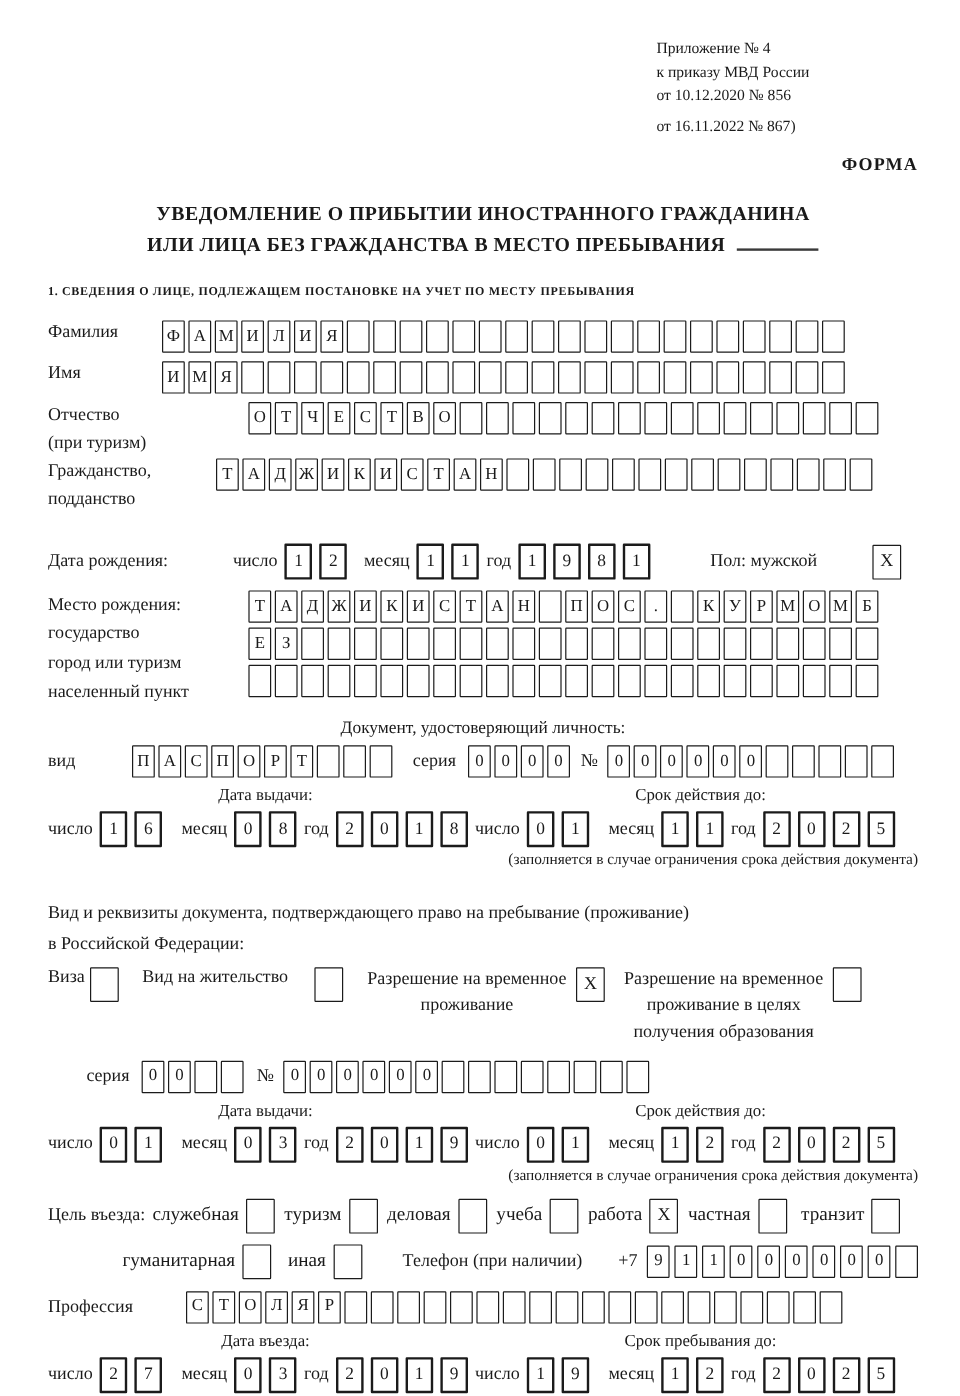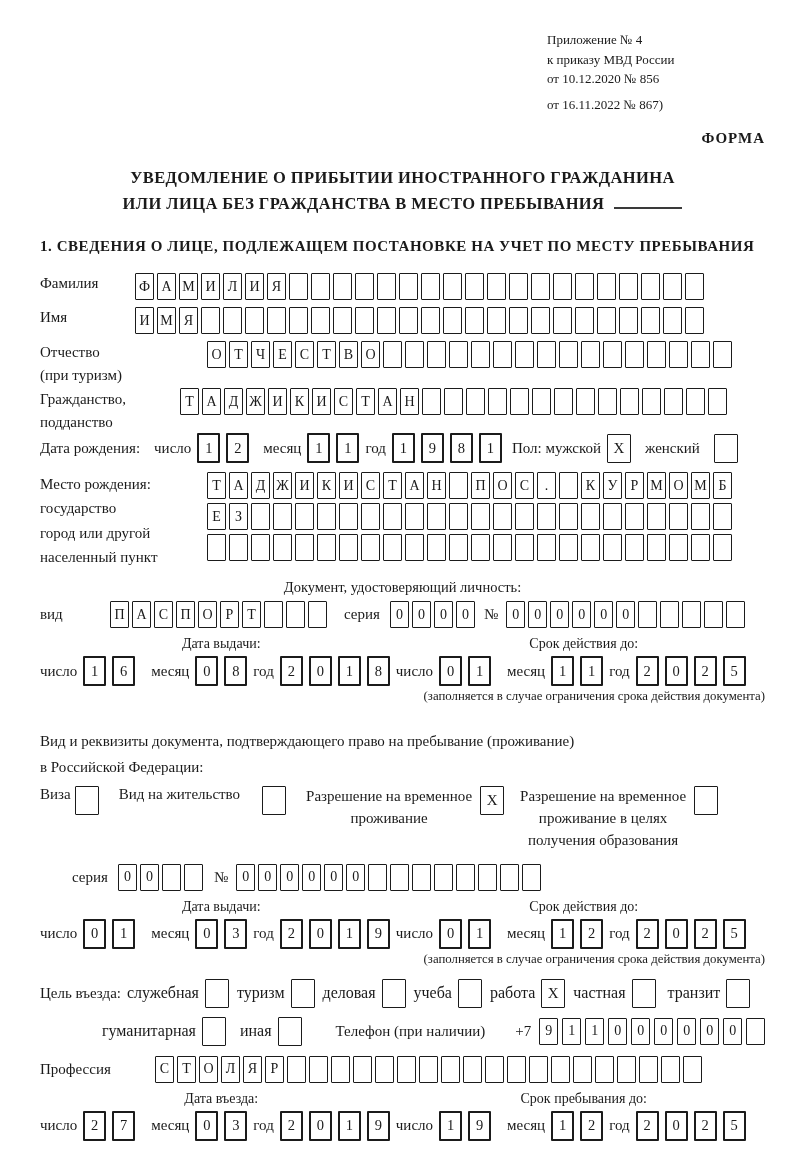--- a/index.html
+++ b/index.html
@@ -13,21 +13,21 @@
 
   
   .annex{margin-left:auto;width:218px;font-size:13px;line-height:1.5;}
   .annex .note{margin-top:6px;}
   .forma{text-align:right;font-weight:bold;font-size:15px;margin-top:16px;letter-spacing:1px;}
 
   
   .title{text-align:center;font-weight:bold;font-size:16.5px;line-height:1.55;margin-top:18px;letter-spacing:.4px;}
   .blank{display:inline-block;width:68px;border-bottom:2.5px solid #3a3a3a;height:14px;margin-left:10px;}
 
-  .sec-heading{font-weight:bold;font-size:15px;margin-top:22px;letter-spacing:.55px;white-space:nowrap;}
+  .sec-heading{font-weight:bold;font-size:10px;margin-top:22px;letter-spacing:.55px;white-space:nowrap;}
 
   
   .row{display:flex;align-items:flex-start;margin-top:7px;}
   .row.center-v{align-items:center;}
   .lbl{font-size:15px;flex:0 0 auto;line-height:1.4;}
   .lblcol{font-size:15px;line-height:1.62;flex:0 0 auto;}
   .cellrow{display:flex;flex-wrap:nowrap;}
   .cellcol{display:flex;flex-direction:column;}
   .cellcol .cellrow{margin-bottom:4px;}
 
@@ -215,21 +215,21 @@
         <span class="cell"></span>
         <span class="cell"></span>
         <span class="cell"></span>
         <span class="cell"></span>
         <span class="cell"></span>
         <span class="cell"></span>
         <span class="cell"></span>
       </span>
   </div>
 
-  <div class="row center-v" style="margin-top:0;">
+  <div class="row center-v" style="margin-top:26px;gap:40px;">
     <span class="lbl">Дата рождения:</span>
     <span class="dgroup" style="margin-left:14px;">
       <span class="dlbl">число</span>
       <span class="cellrow">
           <span class="dcell">1</span>
           <span class="dcell">2</span>
         </span>
       <span class="dlbl" style="margin-left:8px;">месяц</span>
       <span class="cellrow">
           <span class="dcell">1</span>
@@ -246,21 +246,21 @@
     <span class="inline-lbl" style="margin-left:4px;">Пол: мужской</span>
     <span class="cbox" style="margin-left:6px;">X</span>
     <span class="inline-lbl" style="margin-left:14px;">женский</span>
     <span class="cbox" style="margin-left:14px;"></span>
   </div>
 
   <div class="row" style="margin-top:9px;">
     <span class="lblcol" style="flex-basis:167px;">
       <div>Место рождения:</div>
       <div>государство</div>
-      <div>город или другой</div>
+      <div>город или туризм</div>
       <div>населенный пункт</div>
     </span>
     <span class="cellcol">
       <span class="cellrow">
           <span class="cell">Т</span>
           <span class="cell">А</span>
           <span class="cell">Д</span>
           <span class="cell">Ж</span>
           <span class="cell">И</span>
           <span class="cell">К</span>

